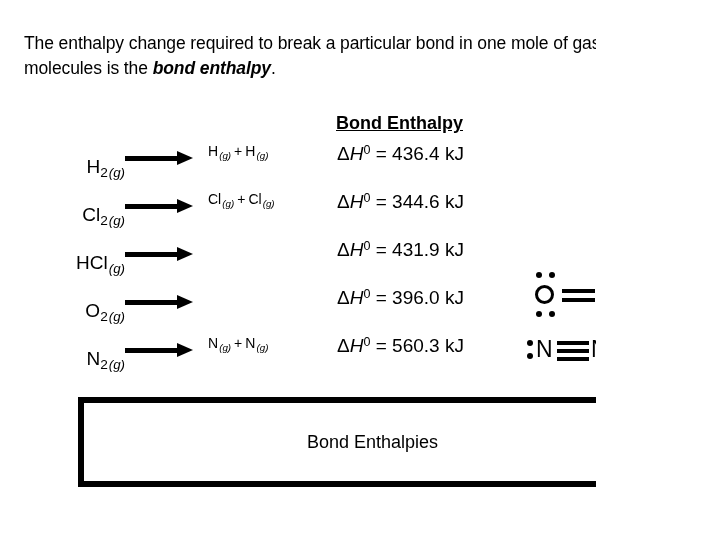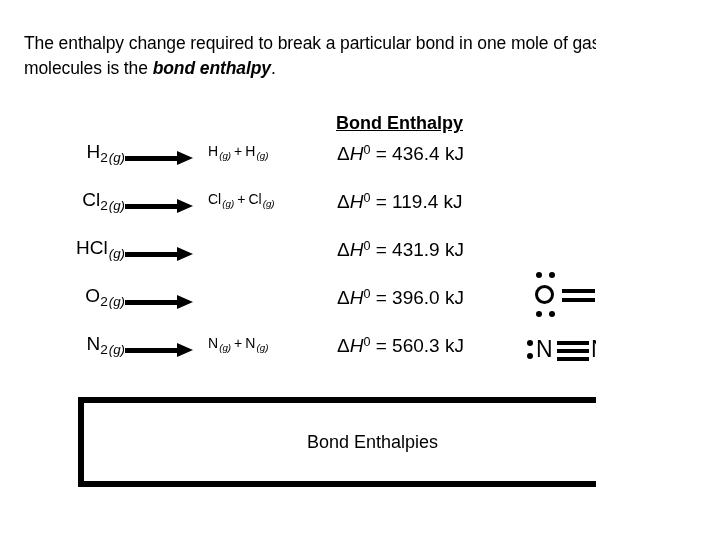--- a/index.html
+++ b/index.html
@@ -50,21 +50,21 @@
     top: 138px;
     width: 720px;
   }
   .eq-row {
     position: relative;
     height: 48px;
   }
   .eq-reactant {
     position: absolute;
     right: 595px;   
-    top: 3px;
+    top: 18px;
     font-size: 19px;
     white-space: nowrap;
     text-align: right;
   }
   .eq-arrow {
     position: absolute;
     left: 125px;
     top: 14px;
     width: 70px;
     height: 12px;
@@ -222,21 +222,21 @@
       <div class="eq-enthalpy"><span class="delta">Δ</span><span class="hvar">H</span><sup class="deg">0</sup> <span>=</span> <span>436.4</span> <span>kJ</span></div>
     </div>
 
     <div class="eq-row">
       <div class="eq-reactant"><span>Cl</span><sub class="num">2</sub><sub class="phase">(g)</sub></div>
       <div class="eq-arrow">
           <span class="shaft"></span>
           <span class="head"></span>
         </div>
       <div class="eq-products"><span>Cl</span><sub class="phase">(g)</sub><span class="plus">+</span><span>Cl</span><sub class="phase">(g)</sub></div>
-      <div class="eq-enthalpy"><span class="delta">Δ</span><span class="hvar">H</span><sup class="deg">0</sup> <span>=</span> <span>119.4</span> <span>kJ</span></div>
+      <div class="eq-enthalpy"><span class="delta">Δ</span><span class="hvar">H</span><sup class="deg">0</sup> <span>=</span> <span>344.6</span> <span>kJ</span></div>
     </div>
 
     <div class="eq-row">
       <div class="eq-reactant"><span>HCl</span><sub class="num"></sub><sub class="phase">(g)</sub></div>
       <div class="eq-arrow">
           <span class="shaft"></span>
           <span class="head"></span>
         </div>
       <div class="eq-enthalpy"><span class="delta">Δ</span><span class="hvar">H</span><sup class="deg">0</sup> <span>=</span> <span>431.9</span> <span>kJ</span></div>
     </div>

